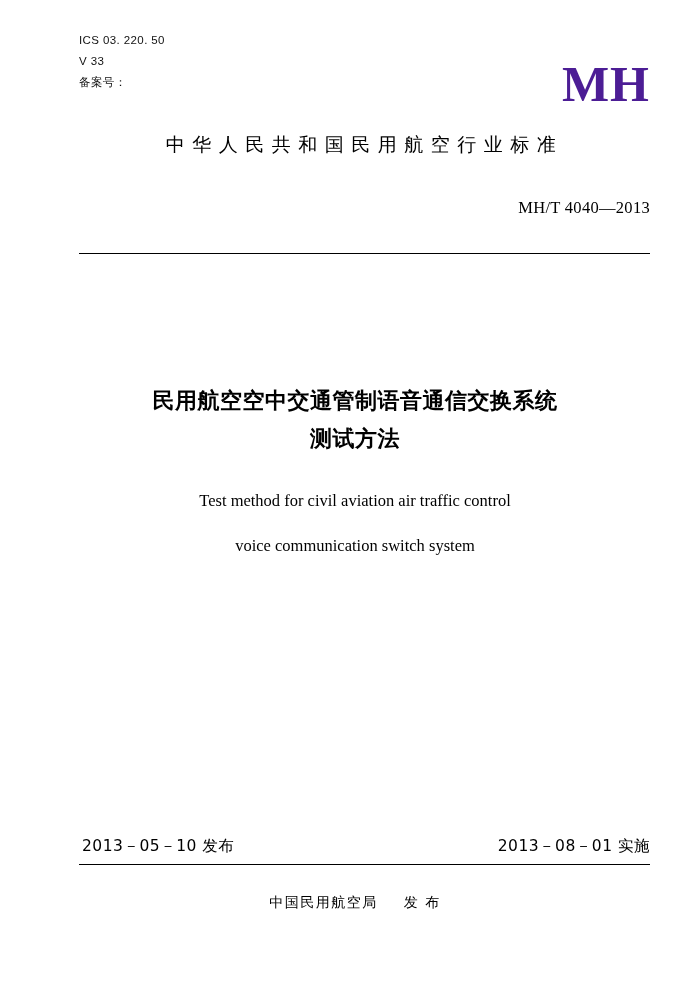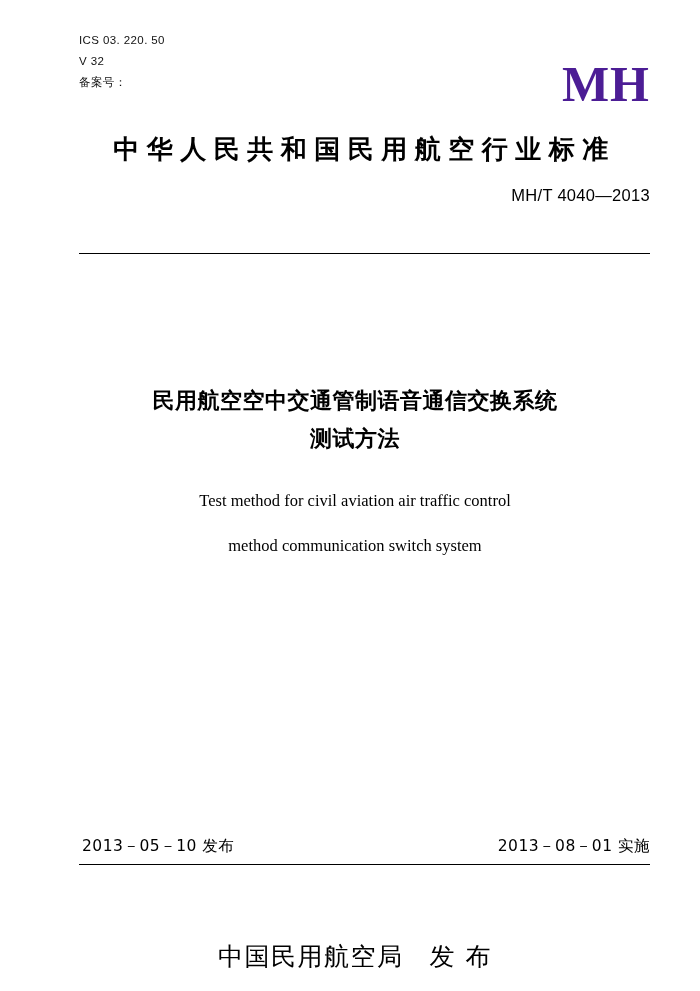--- a/index.html
+++ b/index.html
@@ -49,33 +49,33 @@
   }
 
   
   .std-line {
     position: absolute;
     left: 79px;
     right: 50px;
     top: 132px;
     text-align: center;
     font-family: "DejaVu Sans", sans-serif;
-    font-size: 26px;
-    font-weight: bold;
+    font-size: 19px;
+    font-weight: normal;
     letter-spacing: 7.5px;
     white-space: nowrap;
     color: #000;
   }
 
   
   .std-number {
     position: absolute;
     right: 50px;
-    top: 186px;
-    font-family: Liberation Sans, sans-serif;
+    top: 198px;
+    font-family: Liberation Serif, serif;
     font-size: 16.5px;
     letter-spacing: 0.3px;
     color: #000;
   }
 
   
   .rule {
     position: absolute;
     left: 79px;
     width: 571px;
@@ -141,56 +141,56 @@
     top: 864px;
     height: 0;
     border-top: 1.3px solid #000;
   }
 
   
   .publisher {
     position: absolute;
     left: 60px;
     right: 50px;
-    top: 940px;
+    top: 894px;
     text-align: center;
     font-family: "DejaVu Sans", sans-serif;
-    font-size: 25px;
+    font-size: 14px;
     letter-spacing: 1.5px;
     color: #000;
   }
   .publisher .gap { display: inline-block; width: 26px; }
 </style>
 </head>
 <body>
 
 <div class="page">
 
   <div class="ics-block">
     <div>ICS 03. 220. 50</div>
-    <div>V 32</div>
+    <div>V 33</div>
     <div>备案号：</div>
   </div>
 
   <div class="mh-logo">MH</div>
 
   <div class="std-line">中华人民共和国民用航空行业标准</div>
 
   <div class="std-number">MH/T 4040—2013</div>
 
   <div class="rule"></div>
 
   <div class="title-cn">
     <span class="line1">民用航空空中交通管制语音通信交换系统</span>
     <span class="line2">测试方法</span>
   </div>
 
   <div class="title-en">
     <span>Test method for civil aviation air traffic control</span>
-    <span>method communication switch system</span>
+    <span>voice communication switch system</span>
   </div>
 
   <div class="date-issue">2013－05－10 发布</div>
   <div class="date-impl">2013－08－01 实施</div>
   <div class="footer-rule"></div>
 
   <div class="publisher">
     <span>中国民用航空局</span><span class="gap"></span><span>发 布</span>
   </div>
 

